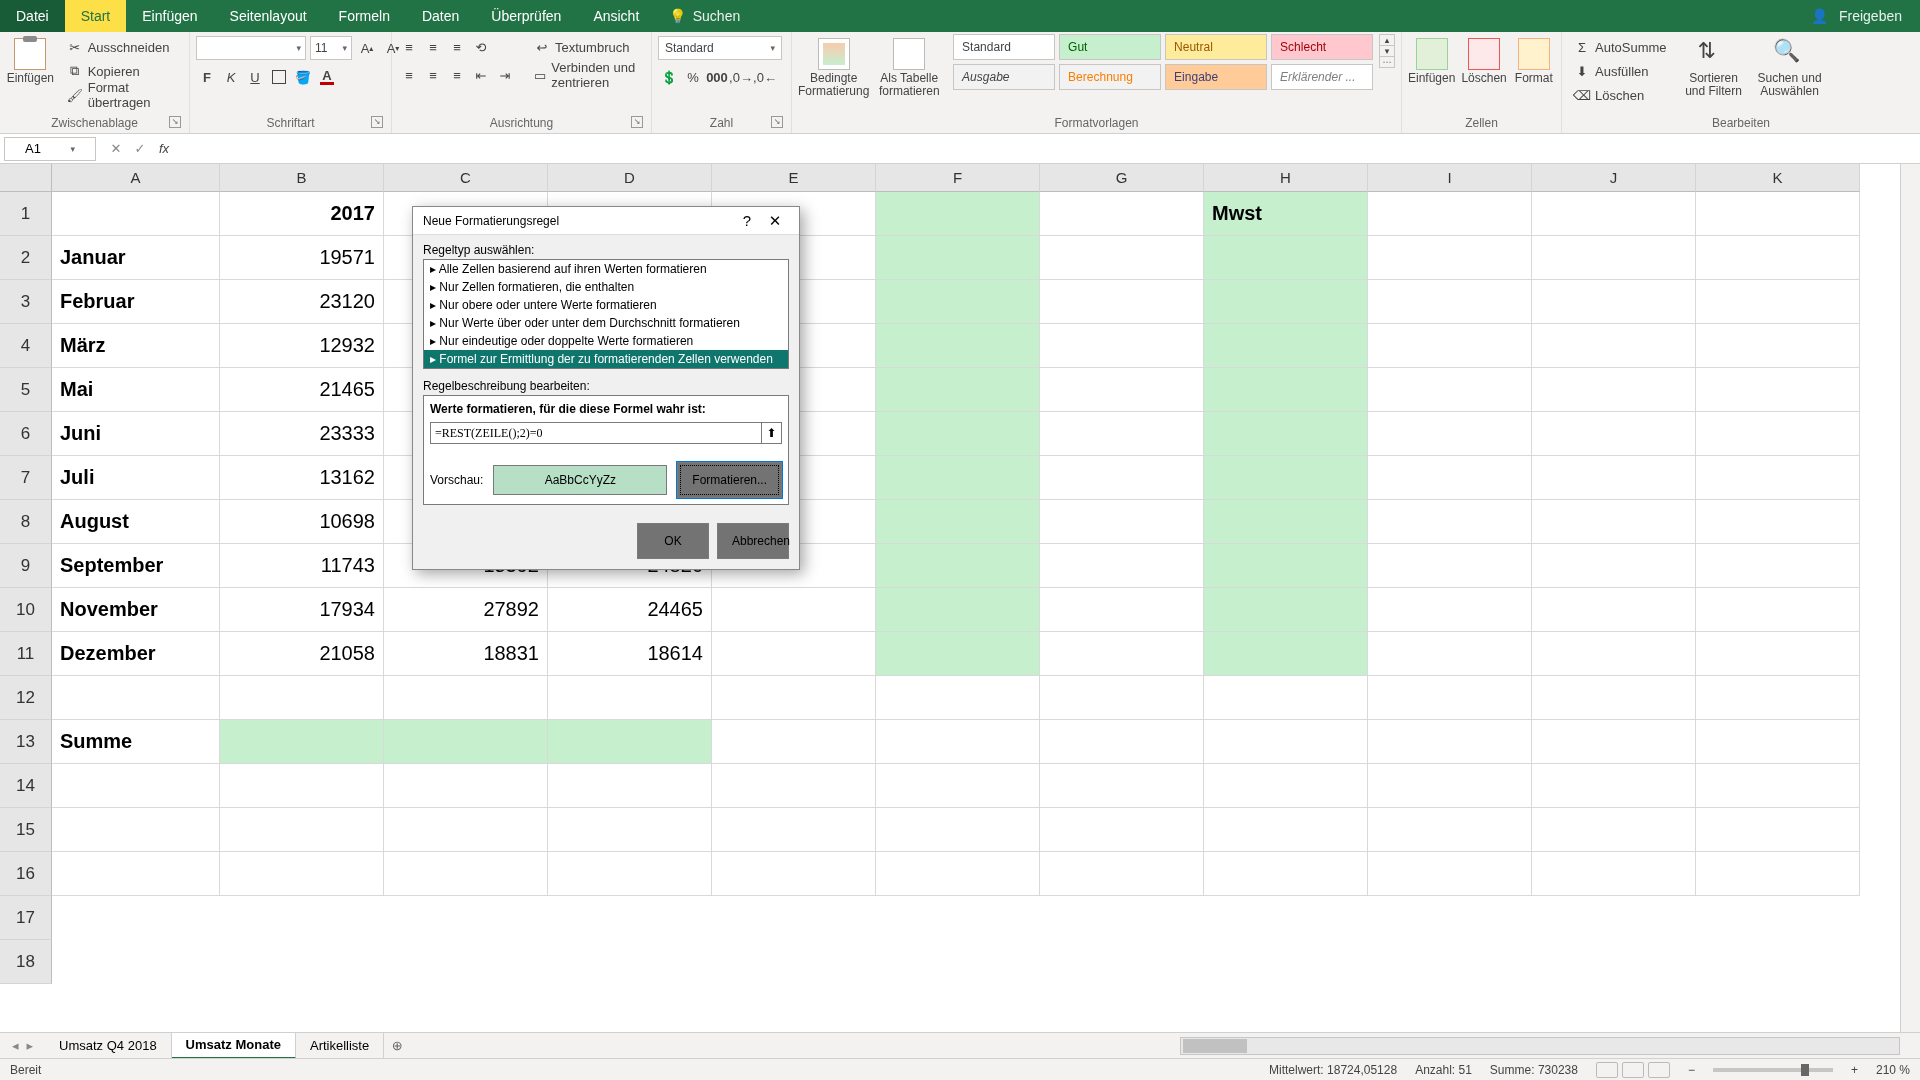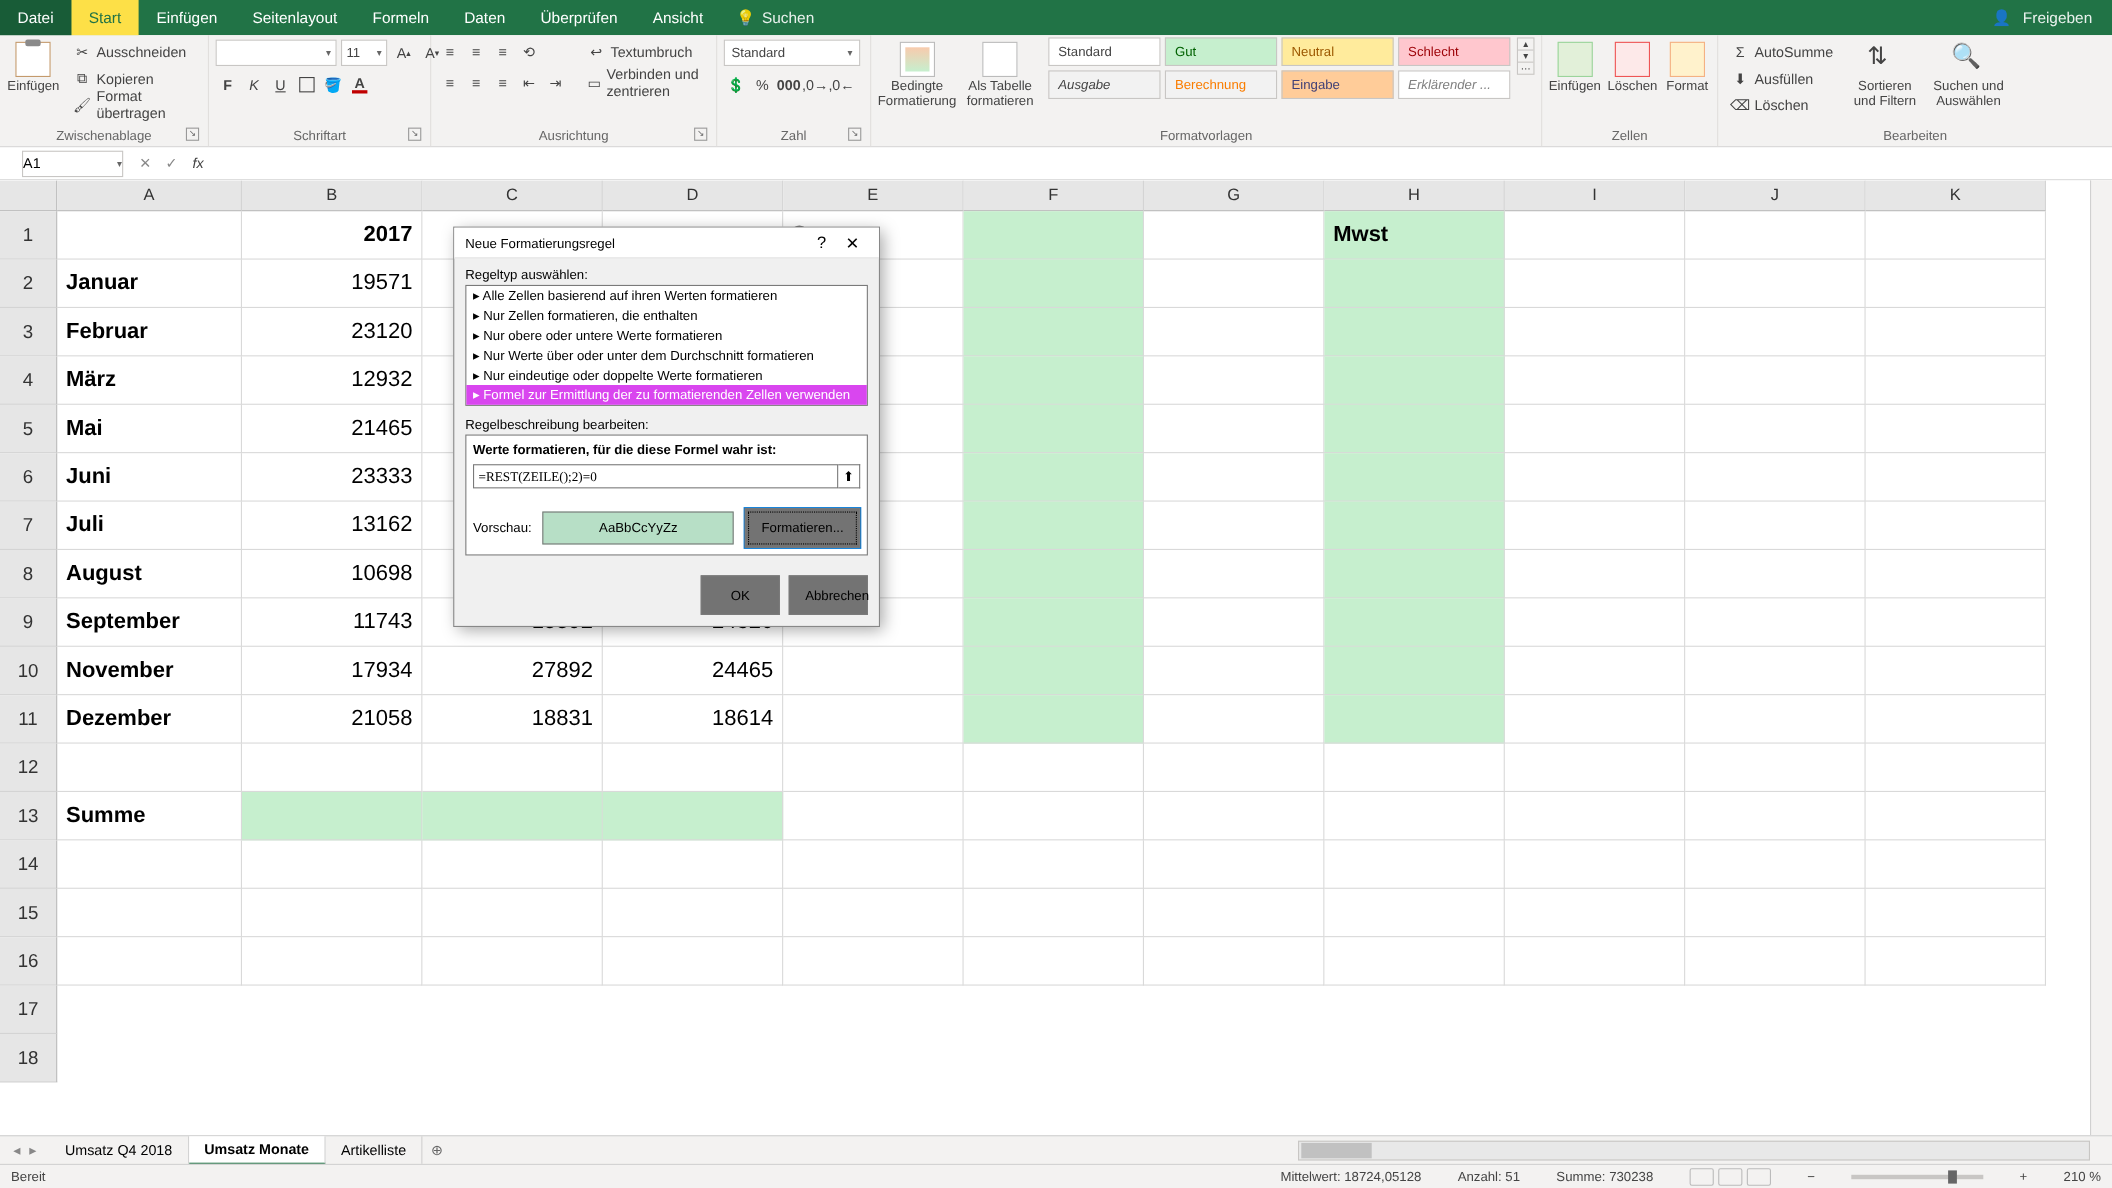--- a/index.html
+++ b/index.html
@@ -41,21 +41,21 @@
 .selbox { height: 24px; border: 1px solid #c8c6c4; background: #fff; font-size: 12px; padding: 0 6px; display: flex; align-items: center; justify-content: space-between; gap: 8px; }
 .selbox .caret { font-size: 9px; color: #666; }
 
 
 .style-swatch { width: 102px; height: 26px; border: 1px solid #c8c6c4; display: flex; align-items: center; padding: 0 8px; font-size: 12px; cursor: pointer; }
 .gallery-more { width: 18px; display: flex; flex-direction: column; border: 1px solid #c8c6c4; }
 .gallery-more div { flex: 1; display: flex; align-items: center; justify-content: center; font-size: 9px; border-bottom: 1px solid #c8c6c4; }
 
 
 .formulabar { height: 30px; border-bottom: 1px solid #d0d0d0; display: flex; align-items: center; background: #fff; }
-.namebox { width: 92px; height: 24px; border: 1px solid #c8c6c4; margin-left: 20px; display: flex; align-items: center; padding: 0 0; font-size: 13px; justify-content: space-between; }
+.namebox { width: 92px; height: 24px; border: 1px solid #c8c6c4; margin-left: 4px; display: flex; align-items: center; padding: 0 20px; font-size: 13px; justify-content: space-between; }
 .namebox .caret { font-size: 9px; color: #666; }
 .fxbtns { display: flex; margin-left: 8px; }
 .fxbtn { width: 24px; height: 24px; display: flex; align-items: center; justify-content: center; color: #888; font-size: 13px; }
 .fxinput { flex: 1; height: 24px; margin: 0 8px; }
 
 
 .gridwrap { position: absolute; top: 164px; bottom: 48px; left: 0; right: 0; overflow: hidden; background: #fff; }
 .gridwrap .corner { position: absolute; left: 0; top: 0; width: 52px; height: 28px; background: #e6e6e6; border-right: 1px solid #bdbdbd; border-bottom: 1px solid #bdbdbd; }
 .colheads { position: absolute; left: 52px; right: 20px; top: 0; height: 28px; display: flex; }
 .colhead { border-right: 1px solid #d4d4d4; border-bottom: 1px solid #bdbdbd; background: #e6e6e6; display: flex; align-items: center; justify-content: center; font-size: 15px; color: #333; }
@@ -72,35 +72,35 @@
 
 .sheettabs { position: absolute; bottom: 22px; left: 0; right: 0; height: 26px; background: #f3f2f1; border-top: 1px solid #d0d0d0; display: flex; align-items: center; font-size: 13px; }
 .sheettabs .nav { display: flex; gap: 8px; padding: 0 12px; color: #888; }
 .sheettab { padding: 0 14px; height: 26px; display: flex; align-items: center; border-right: 1px solid #d0d0d0; cursor: pointer; }
 .sheettab.active { background: #fff; border-bottom: 2px solid #217346; font-weight: 600; }
 .addsheet { width: 26px; display: flex; align-items: center; justify-content: center; color: #666; cursor: pointer; }
 .hscroll { margin-left: auto; width: 720px; height: 18px; background: #e8e8e8; border: 1px solid #c8c6c4; margin-right: 20px; position: relative; }
 .hscroll .thumb { position: absolute; left: 2px; top: 1px; width: 64px; height: 14px; background: #c1c1c1; }
 
 
-.statusbar { position: absolute; bottom: 0; left: 0; right: 0; height: 22px; background: #f3f2f1; border-top: 1px solid #d0d0d0; display: flex; align-items: center; font-size: 12px; color: #444; padding: 0 10px; gap: 33px; }
+.statusbar { position: absolute; bottom: 0; left: 0; right: 0; height: 22px; background: #f3f2f1; border-top: 1px solid #d0d0d0; display: flex; align-items: center; font-size: 12px; color: #444; padding: 0 10px; gap: 18px; }
 .statusbar .spacer { flex: 1; }
 .viewbtn { width: 22px; height: 16px; border: 1px solid #bbb; border-radius: 2px; }
 .zoomslider { width: 120px; height: 4px; background: #c8c6c4; position: relative; }
 .zoomslider .thumb { position: absolute; top: -4px; left: 88px; width: 8px; height: 12px; background: #666; }
 
 
 .dialog { position: absolute; left: 412px; top: 206px; width: 388px; background: #f0f0f0; border: 1px solid #888; box-shadow: 4px 4px 14px rgba(0,0,0,.35); font-size: 12px; color: #000; }
 .dialog .dtitle { height: 28px; display: flex; align-items: center; padding: 0 10px; background: #fff; border-bottom: 1px solid #ddd; }
 .dialog .dtitle .spacer { flex: 1; }
 .dialog .dclose { width: 28px; height: 28px; display: flex; align-items: center; justify-content: center; cursor: pointer; font-size: 15px; }
 .dialog .dbody { padding: 8px 10px 10px; }
 .rulelist { border: 1px solid #7a7a7a; background: #fff; margin-top: 2px; }
 .ruleitem { padding: 2px 6px; cursor: pointer; white-space: nowrap; }
-.ruleitem.sel { background: #d946ef; color: #fff; }
+.ruleitem.sel { background: #0f766e; color: #fff; }
 .descbox { border: 1px solid #7a7a7a; background: #fff; margin-top: 2px; padding: 6px; }
 .descbox .hdr { font-weight: 700; margin-bottom: 6px; }
 .formula { display: flex; }
 .formula input { flex: 1; height: 22px; border: 1px solid #7a7a7a; padding: 0 4px; font-size: 12px; font-family: "Segoe UI"; }
 .formula .refbtn { width: 20px; height: 22px; border: 1px solid #7a7a7a; border-left: none; display: flex; align-items: center; justify-content: center; cursor: pointer; }
 .previewrow { display: flex; align-items: center; gap: 10px; margin-top: 18px; }
 .previewbox { flex: 1; height: 30px; border: 1px solid #7a7a7a; background: #b7dfc6; display: flex; align-items: center; justify-content: center; }
 .dlgbtn { height: 36px; padding: 0 14px; border: 1px solid #7a7a7a; background: #737373; cursor: pointer; font-size: 12px; }
 .dlgbtn.focus { outline: 1px dotted #000; outline-offset: -4px; box-shadow: 0 0 0 1px #0078d7; }
 .dbuttons { display: flex; justify-content: flex-end; gap: 8px; padding: 8px 10px 10px; }

